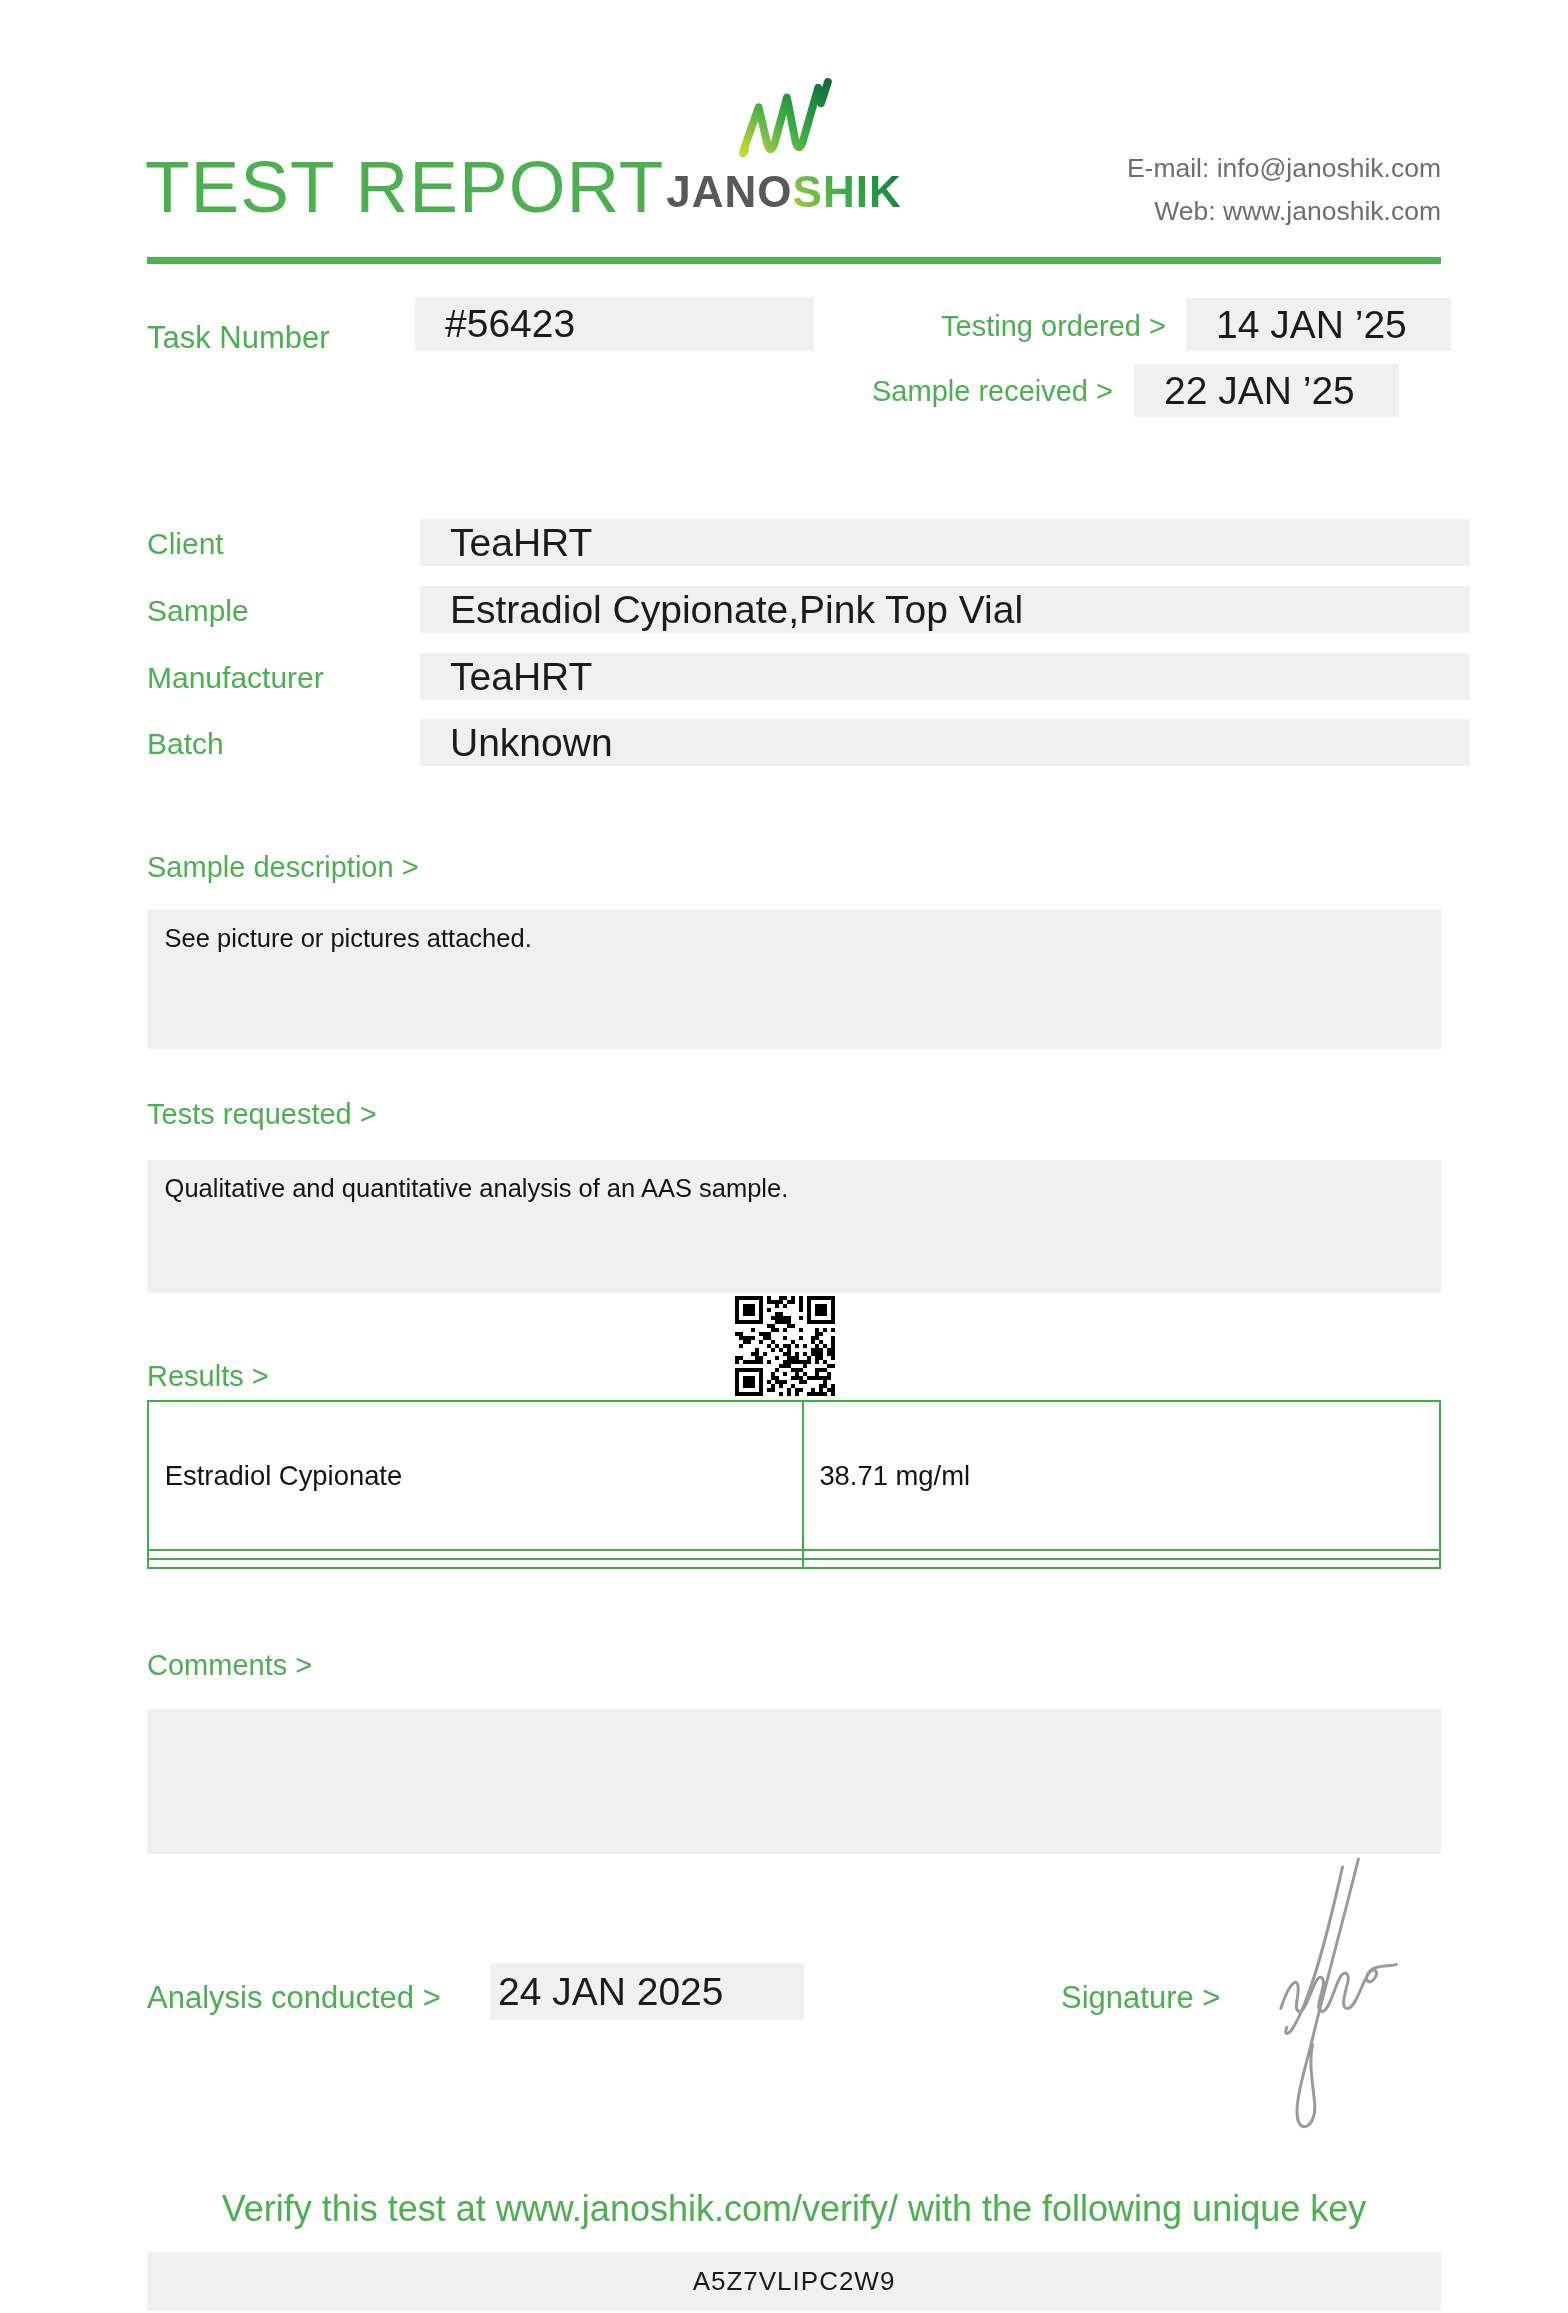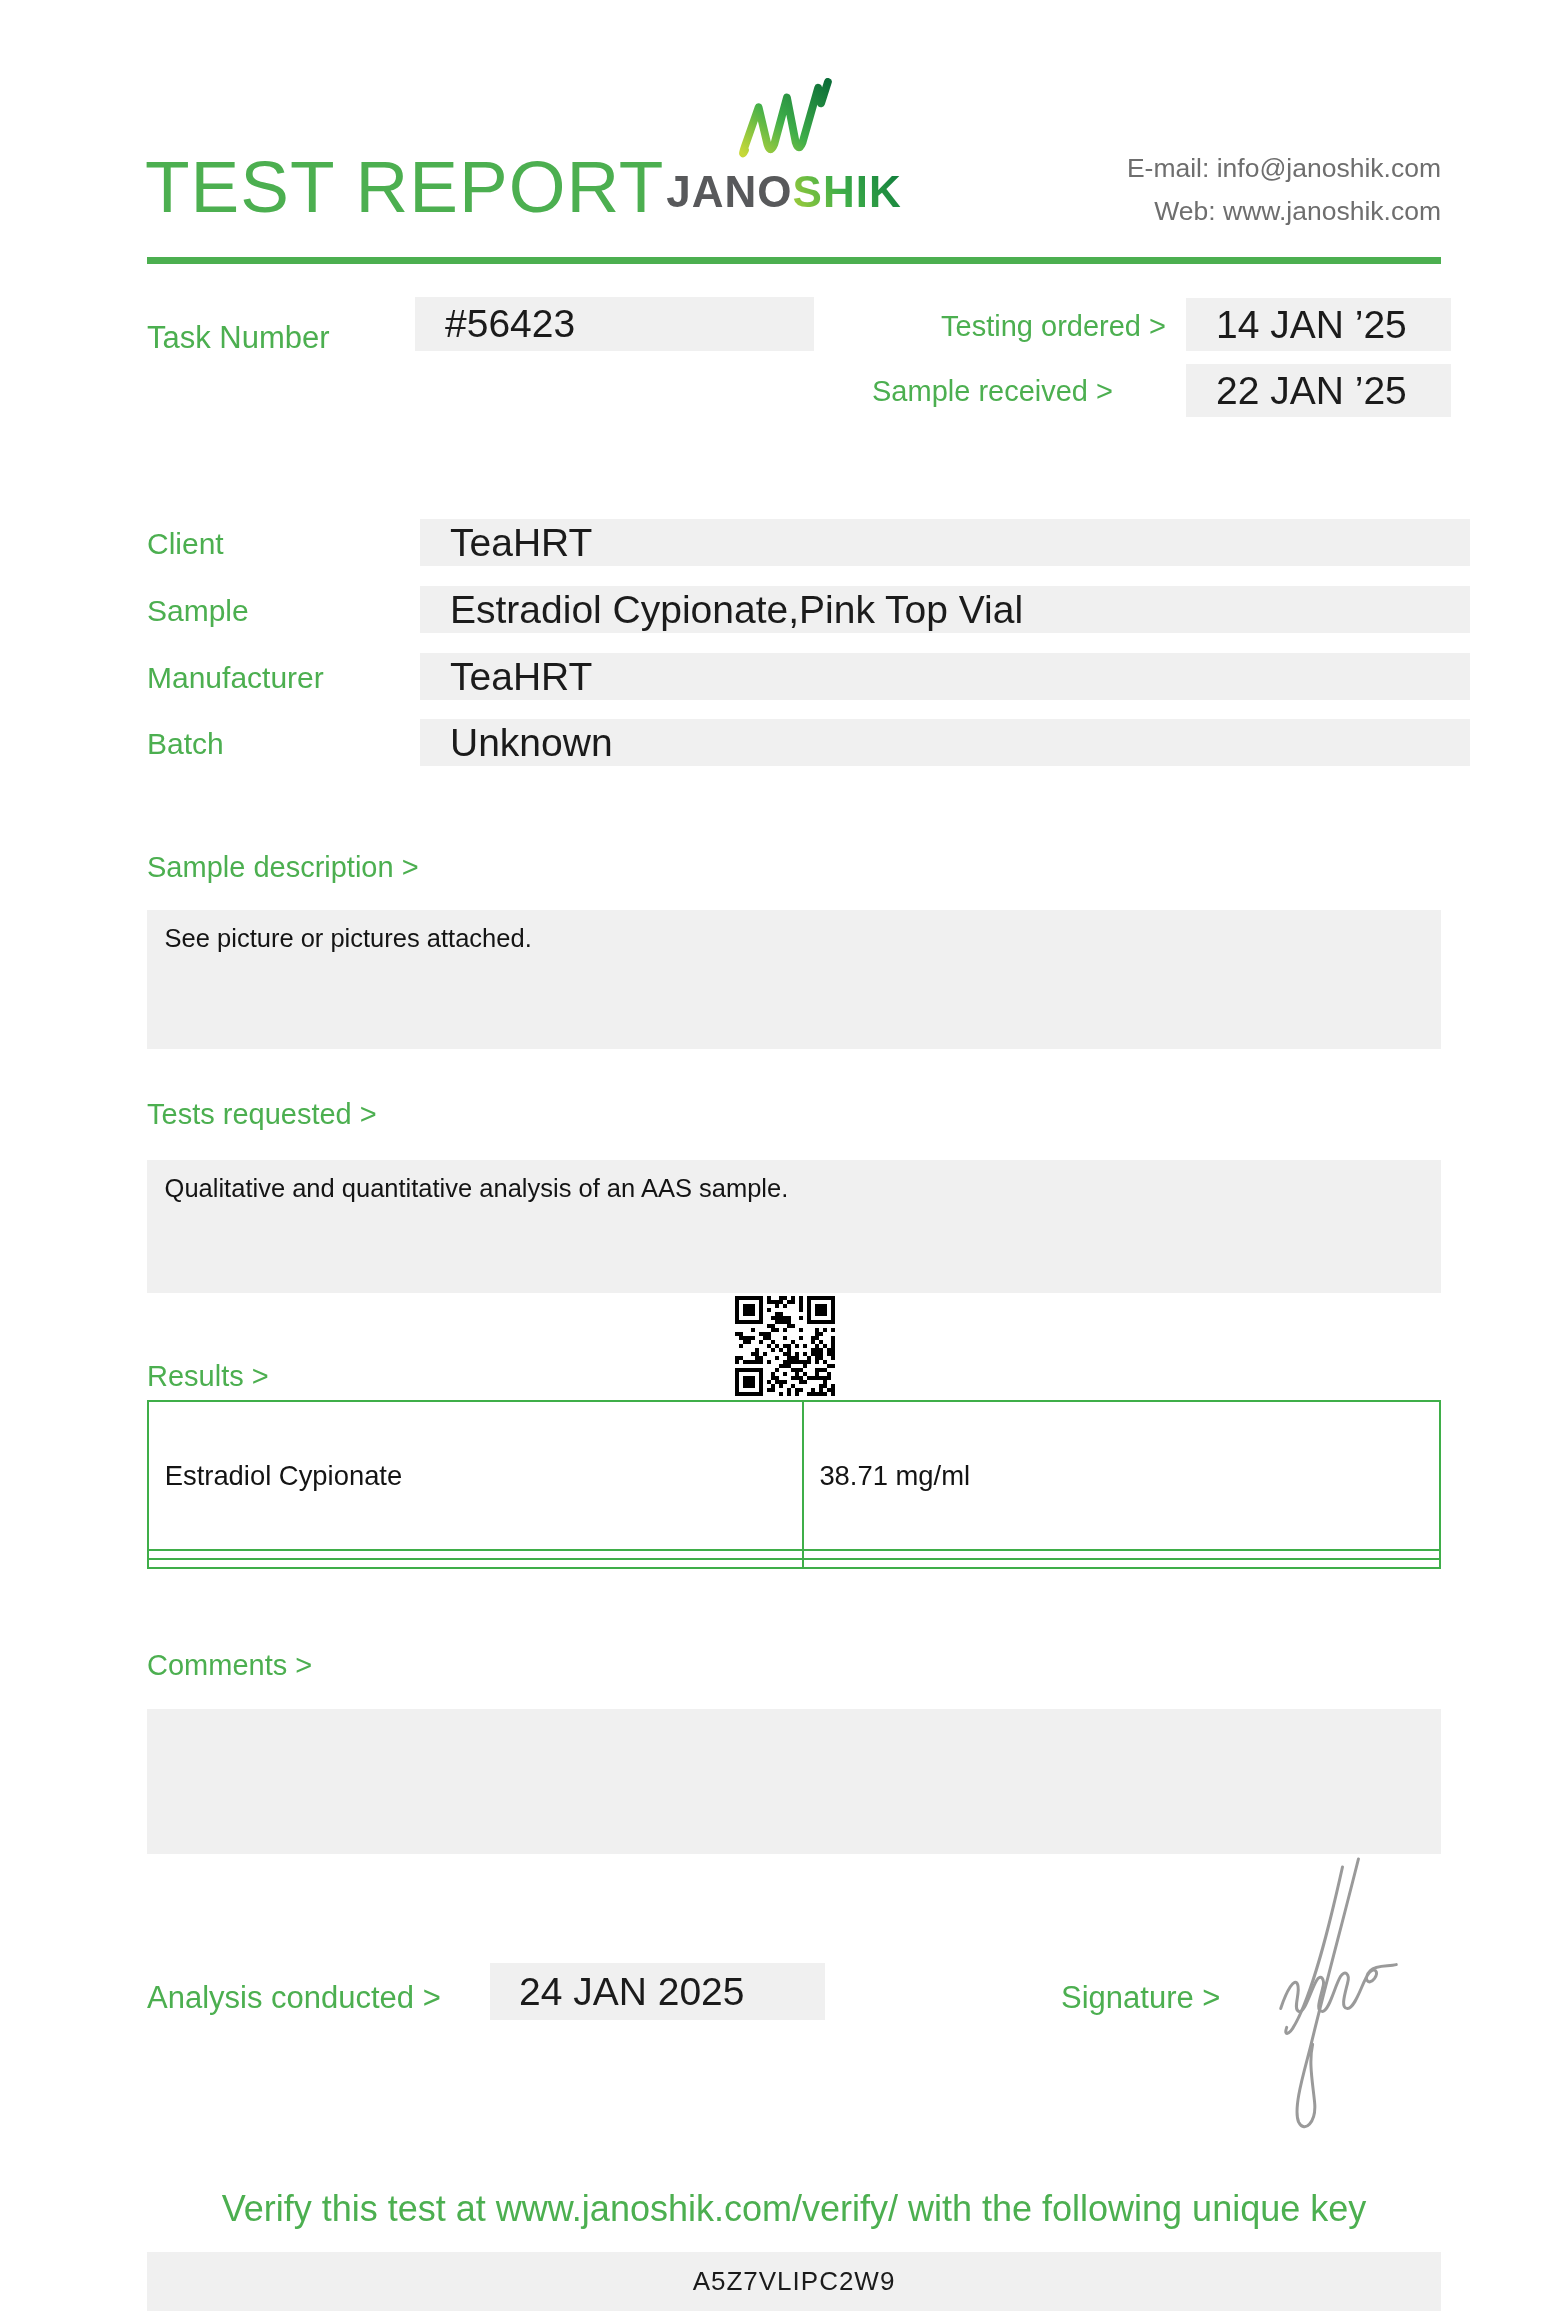--- a/index.html
+++ b/index.html
@@ -25,21 +25,21 @@
 
   .label{font-size:29px;color:#4CAF50;white-space:nowrap;}
   .valuebox{background:#f0f0f0;display:flex;align-items:center;font-size:39px;color:#1b1b1b;white-space:nowrap;}
   .pl{padding-left:30px;}
 
   .task-label{left:147px;top:320px;font-size:31px;}
   .task-box{left:415px;top:297px;width:369px;height:54px;}
   .ordered-label{left:872px;top:310px;width:294px;text-align:right;font-size:29px;}
   .ordered-box{left:1186px;top:298px;width:235px;height:53px;}
   .received-label{left:872px;top:375px;width:294px;text-align:left;font-size:29px;}
-  .received-box{left:1186px;top:364px;width:235px;height:53px;}
+  .received-box{left:1134px;top:364px;width:235px;height:53px;}
 
   .fieldrow .flabel{position:absolute;left:147px;font-size:30px;color:#4CAF50;}
   .fieldrow .fbox{position:absolute;left:420px;width:1020px;height:47px;}
 
   .secheading{left:147px;font-size:29px;color:#4CAF50;white-space:nowrap;}
   .bigbox{left:147px;width:1294px;background:#f0f0f0;font-size:25.5px;color:#141414;}
   .bigbox .inner{padding:13.7px 17.6px;}
 
   .qr{left:735px;top:1296px;}
 
@@ -346,21 +346,21 @@
     </tr>
   </tbody>
     </table>
 
   <div class="abs secheading" style="top:1649px">Comments &gt;</div>
   <div class="abs bigbox" style="top:1709px;height:145px">
     <div class="inner"></div>
   </div>
 
   <div class="abs label analysis-label">Analysis conducted &gt;</div>
-  <div class="abs valuebox analysis-box" style="padding-left:29px">24 JAN 2025</div>
+  <div class="abs valuebox analysis-box" style="padding-left:8px">24 JAN 2025</div>
   <div class="abs label signature-label">Signature &gt;</div>
 
   <div class="abs signature">
     <svg width="157" height="279" viewBox="0 0 150 280">
       <g fill="none" stroke="#9a9a9a" stroke-width="3" stroke-linecap="round">
         <path d="M96,2 C82,58 60,140 48,190 C42,214 30,252 36,266 C42,278 54,266 52,246 C50,226 46,206 50,188"></path>
         <path d="M80,10 C68,64 50,140 30,172 C26,178 21,180 24,171"></path>
         <path d="M18,152 C24,134 32,120 35,128 C38,136 30,152 36,155 C42,158 48,134 54,124 C58,117 63,122 60,132 C57,144 53,155 60,155 C67,154 72,130 78,120 C82,113 88,117 85,127 C82,139 78,152 85,152 C94,151 100,124 107,116 C112,110 117,115 112,122 C106,130 100,122 108,114 C114,108 126,110 134,108"></path>
       </g>
     </svg>

